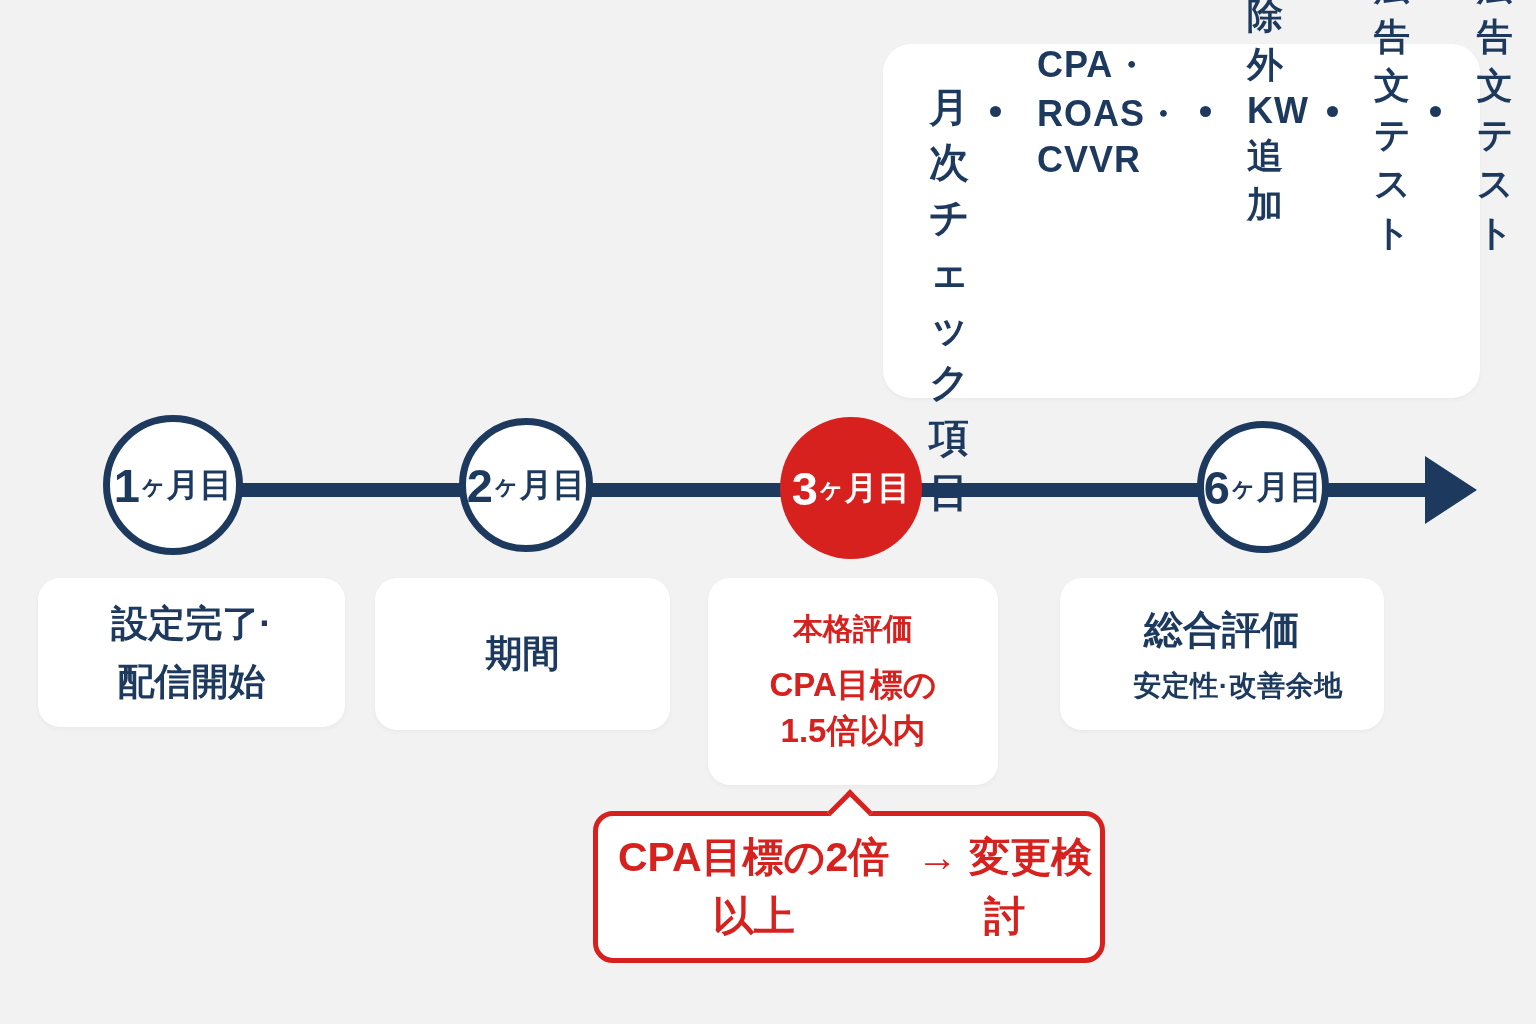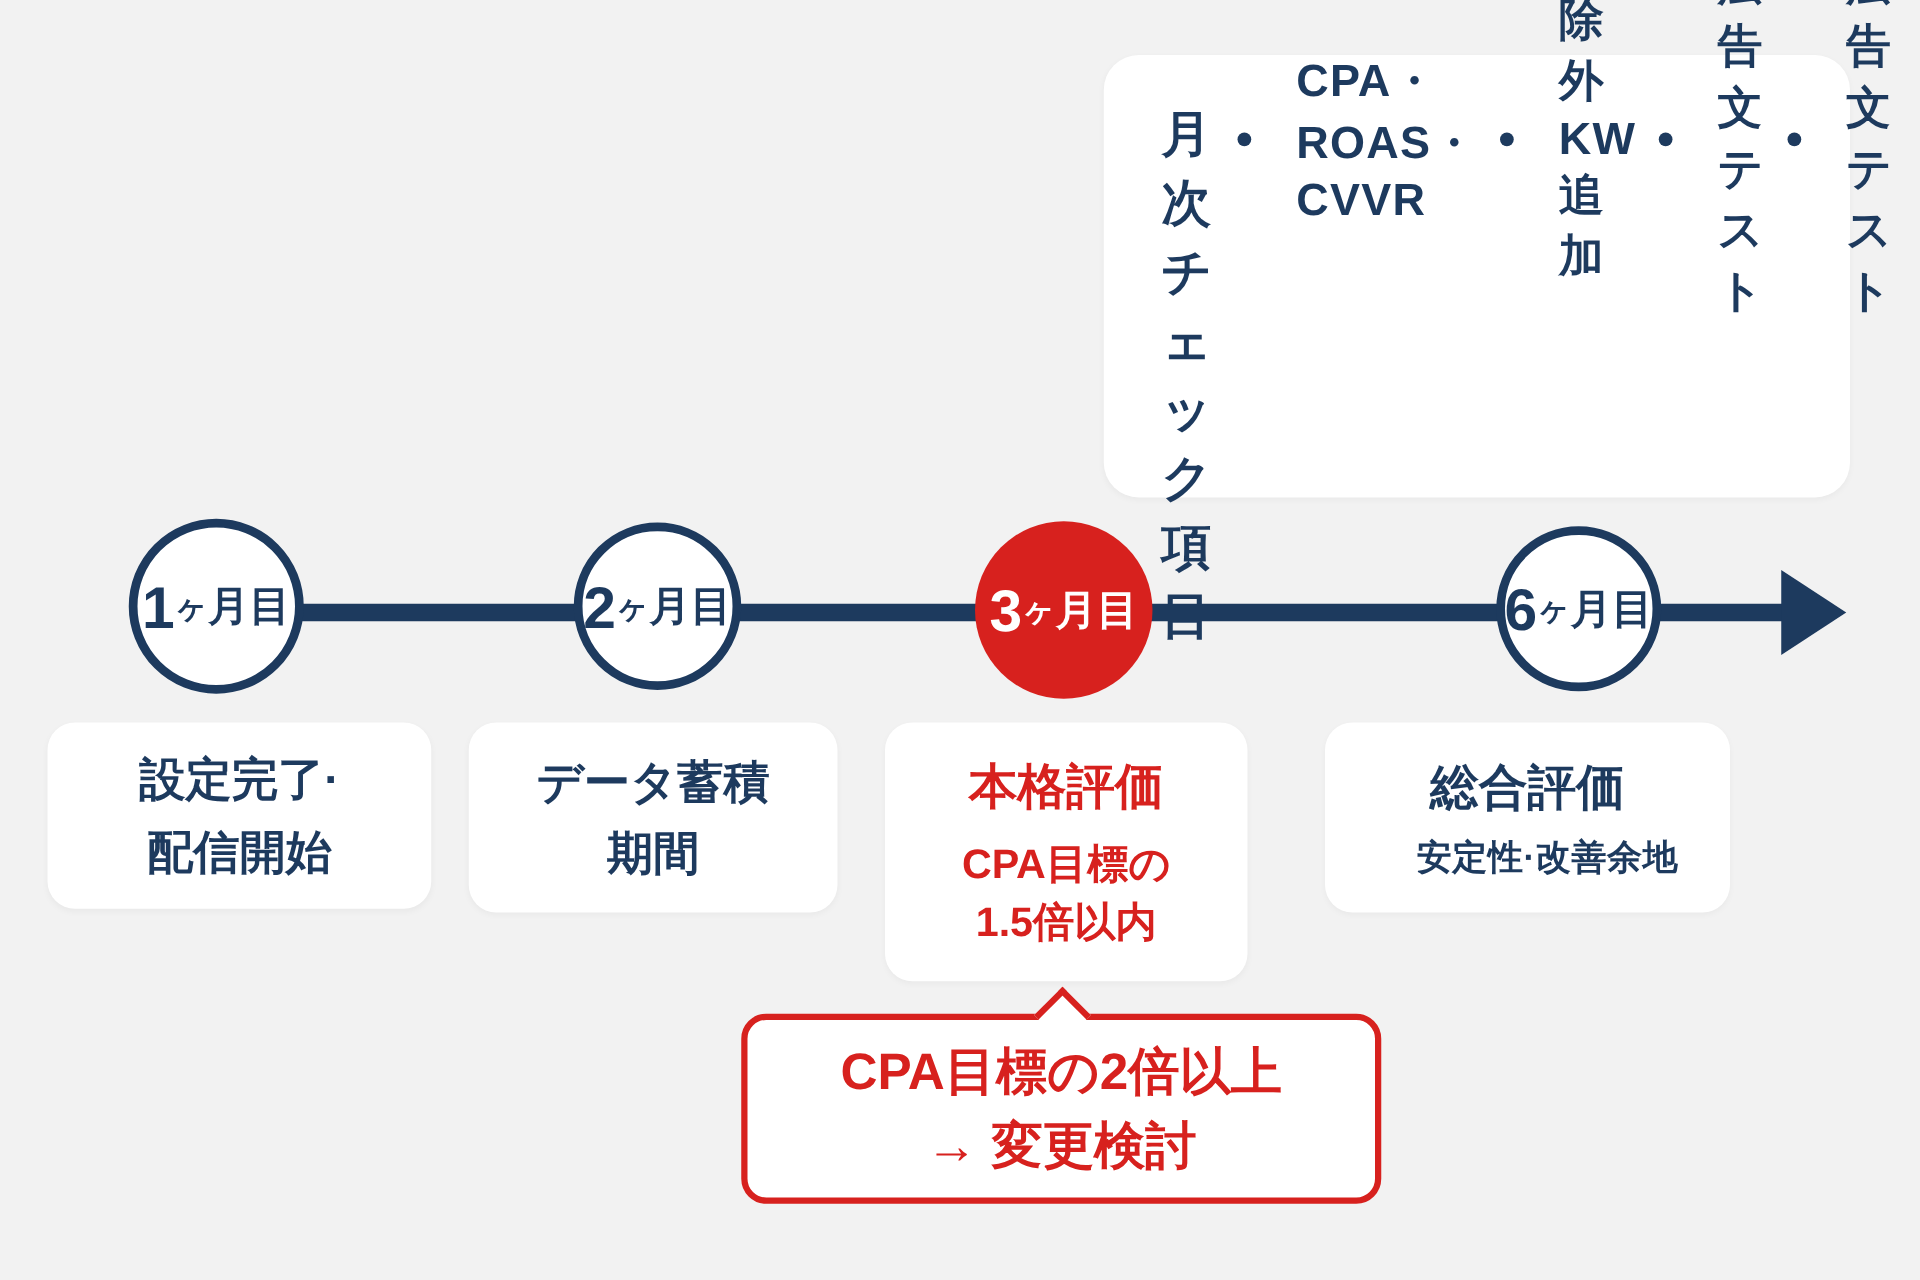--- a/index.html
+++ b/index.html
@@ -69,30 +69,30 @@
   
   .stage{
     position:absolute;background:var(--card);border-radius:22px;
     box-shadow:0 2px 5px rgba(0,0,0,0.04);
     display:flex;flex-direction:column;align-items:center;justify-content:center;
     text-align:center;font-weight:bold;color:var(--navy);
   }
   .s1{left:38px;top:578px;width:307px;height:149px;font-size:37px;line-height:1.55;}
   .s2{left:375px;top:578px;width:295px;height:152px;font-size:37px;line-height:1.55;}
   .s3{left:708px;top:578px;width:290px;height:207px;color:var(--red);}
-  .s3 .stage-title{font-size:39px;margin-bottom:12px;}
+  .s3 .stage-title{font-size:30px;margin-bottom:12px;}
   .s3 .stage-line{font-size:33px;line-height:1.4;}
   .s4{left:1060px;top:578px;width:324px;height:152px;}
   .s4 .stage-title{font-size:39px;margin-bottom:10px;}
   .s4 .stage-sub{font-size:28px;letter-spacing:0.5px;margin-left:32px;}
   
   .callout{
     position:absolute;left:593px;top:811px;width:512px;height:152px;
     background:#ffffff;border:5px solid var(--red);border-radius:20px;
-    display:flex;flex-direction:column;align-items:center;justify-content:center;
+    display:flex;align-items:center;justify-content:center;
     color:var(--red);font-weight:bold;font-size:41px;line-height:1.45;
     text-align:center;
   }
   .caret{
     position:absolute;top:-20px;left:236px;width:32px;height:32px;
     background:#ffffff;
     border-top:5px solid var(--red);
     border-left:5px solid var(--red);
     transform:rotate(45deg);
   }
@@ -144,21 +144,20 @@
     <span class="num">6</span>
       <span class="small">ヶ</span>
       <span class="rest">月目</span>
   </div>
 
   <div class="stage s1">
     <div class="stage-line">設定完了·</div>
     <div class="stage-line">配信開始</div>
   </div>
   <div class="stage s2">
-    <div class="stage-line">データ蓄積</div>
     <div class="stage-line">期間</div>
   </div>
   <div class="stage s3">
     <div class="stage-title">本格評価</div>
     <div class="stage-line">CPA目標の</div>
     <div class="stage-line">1.5倍以内</div>
   </div>
   <div class="stage s4">
     <div class="stage-title">総合評価</div>
     <div class="stage-sub">安定性·改善余地</div>

